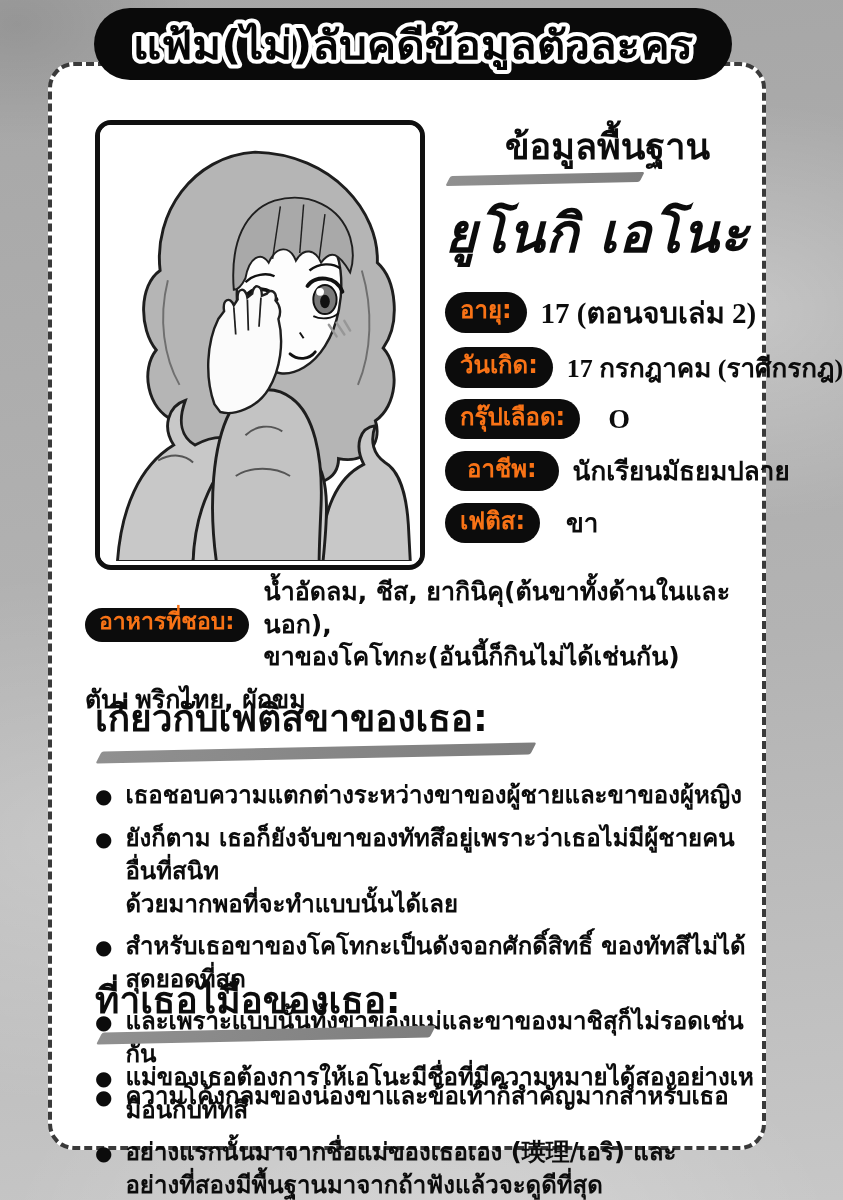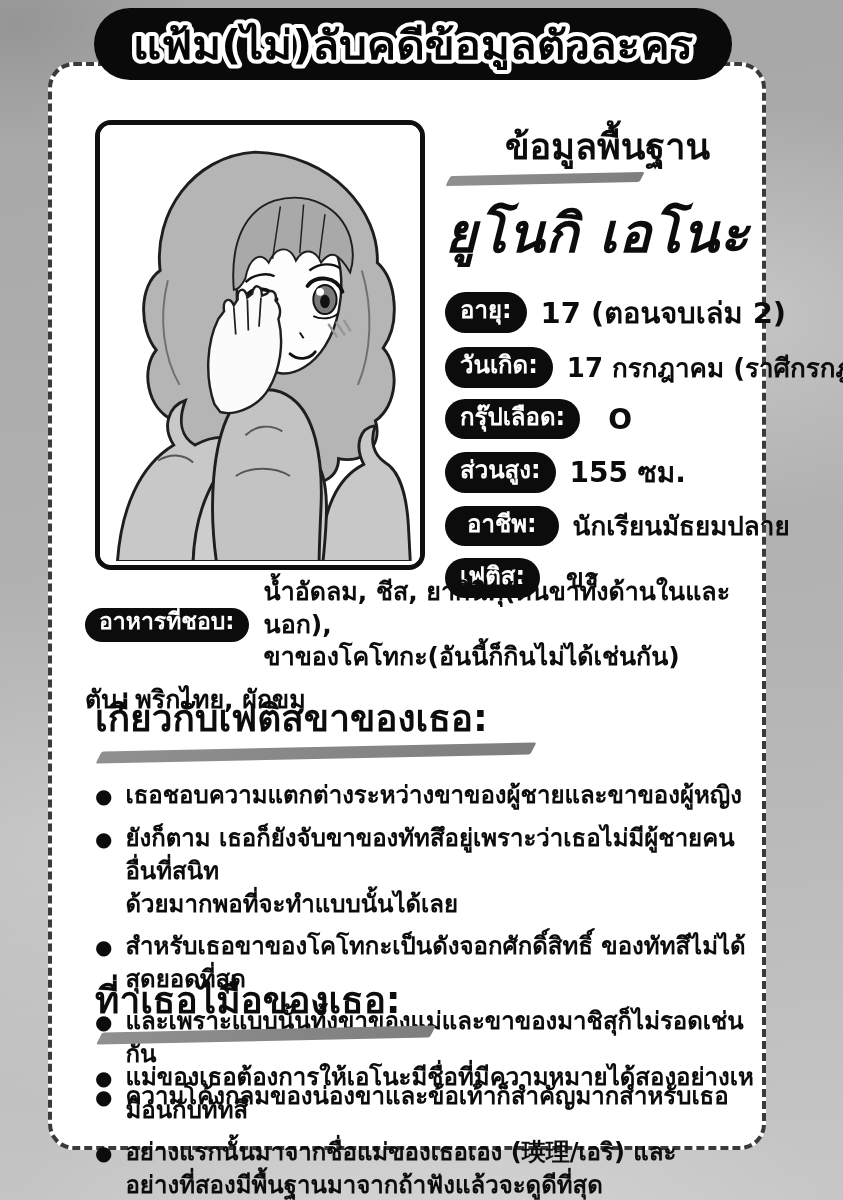--- a/index.html
+++ b/index.html
@@ -27,24 +27,24 @@
     border:5px solid #101010;border-radius:16px;background:#fff;overflow:hidden;z-index:2;
   }
   .info{position:absolute;left:445px;top:126px;width:325px;z-index:2;}
   .info-heading{font-size:36px;line-height:1.15;text-align:center;}
   .brush{height:10px;background:linear-gradient(90deg,#909090,#7e7e7e);transform:skewX(-28deg) rotate(-1.2deg);border-radius:2px;}
   .brush.basic{width:192px;margin:7px 0 0 4px;}
   .name{font-size:54px;line-height:1.1;margin-top:20px;white-space:nowrap;letter-spacing:1px;font-style:italic;}
   .stats{margin-top:26px;display:flex;flex-direction:column;gap:11px;}
   .stat-row{display:flex;align-items:center;gap:14px;}
   .pill{
-    background:#0c0c0c;color:#ffffff;border-radius:999px;padding:5px 15px 8px;
+    background:#0c0c0c;color:#f97316;border-radius:999px;padding:5px 15px 8px;
     font-size:24px;line-height:1.15;white-space:nowrap;display:inline-block;
   }
-  .stat-value{font-size:26px;white-space:nowrap;}
+  .stat-value{font-size:26px;white-space:nowrap;font-family:Liberation Serif, serif;}
   .food{position:absolute;left:85px;top:576px;width:676px;display:flex;flex-direction:column;gap:10px;z-index:2;}
   .food-row{display:flex;align-items:center;gap:15px;}
   .food-pill{font-size:23px;padding:0 14px 8px;}
   .food-value{font-size:25px;line-height:1.3;white-space:pre-line;}
   .section{position:absolute;left:95px;width:665px;z-index:2;}
   .section.one{top:698px;}
   .section.two{top:980px;}
   .section-heading{font-size:37px;line-height:1.15;}
   .brush.sec1{width:430px;height:12px;margin:6px 0 0 6px;}
   .brush.sec2{width:330px;height:12px;margin:6px 0 0 6px;}
@@ -137,24 +137,20 @@
       </div>
       <div class="stat-row">
         <span class="pill">วันเกิด:</span>
         <span class="stat-value">17 กรกฎาคม (ราศีกรกฎ)</span>
       </div>
       <div class="stat-row">
         <span class="pill">กรุ๊ปเลือด:</span>
         <span class="stat-value" style="margin-left:14px;font-size:28px">O</span>
       </div>
       <div class="stat-row">
-        <span class="pill">ส่วนสูง:</span>
-        <span class="stat-value" style="font-size:28px">155 ซม.</span>
-      </div>
-      <div class="stat-row">
         <span class="pill" style="padding-left:22px;padding-right:22px">อาชีพ:</span>
         <span class="stat-value">นักเรียนมัธยมปลาย</span>
       </div>
       <div class="stat-row">
         <span class="pill">เฟติส:</span>
         <span class="stat-value" style="margin-left:12px">ขา</span>
       </div>
     </div>
   </div>
 

